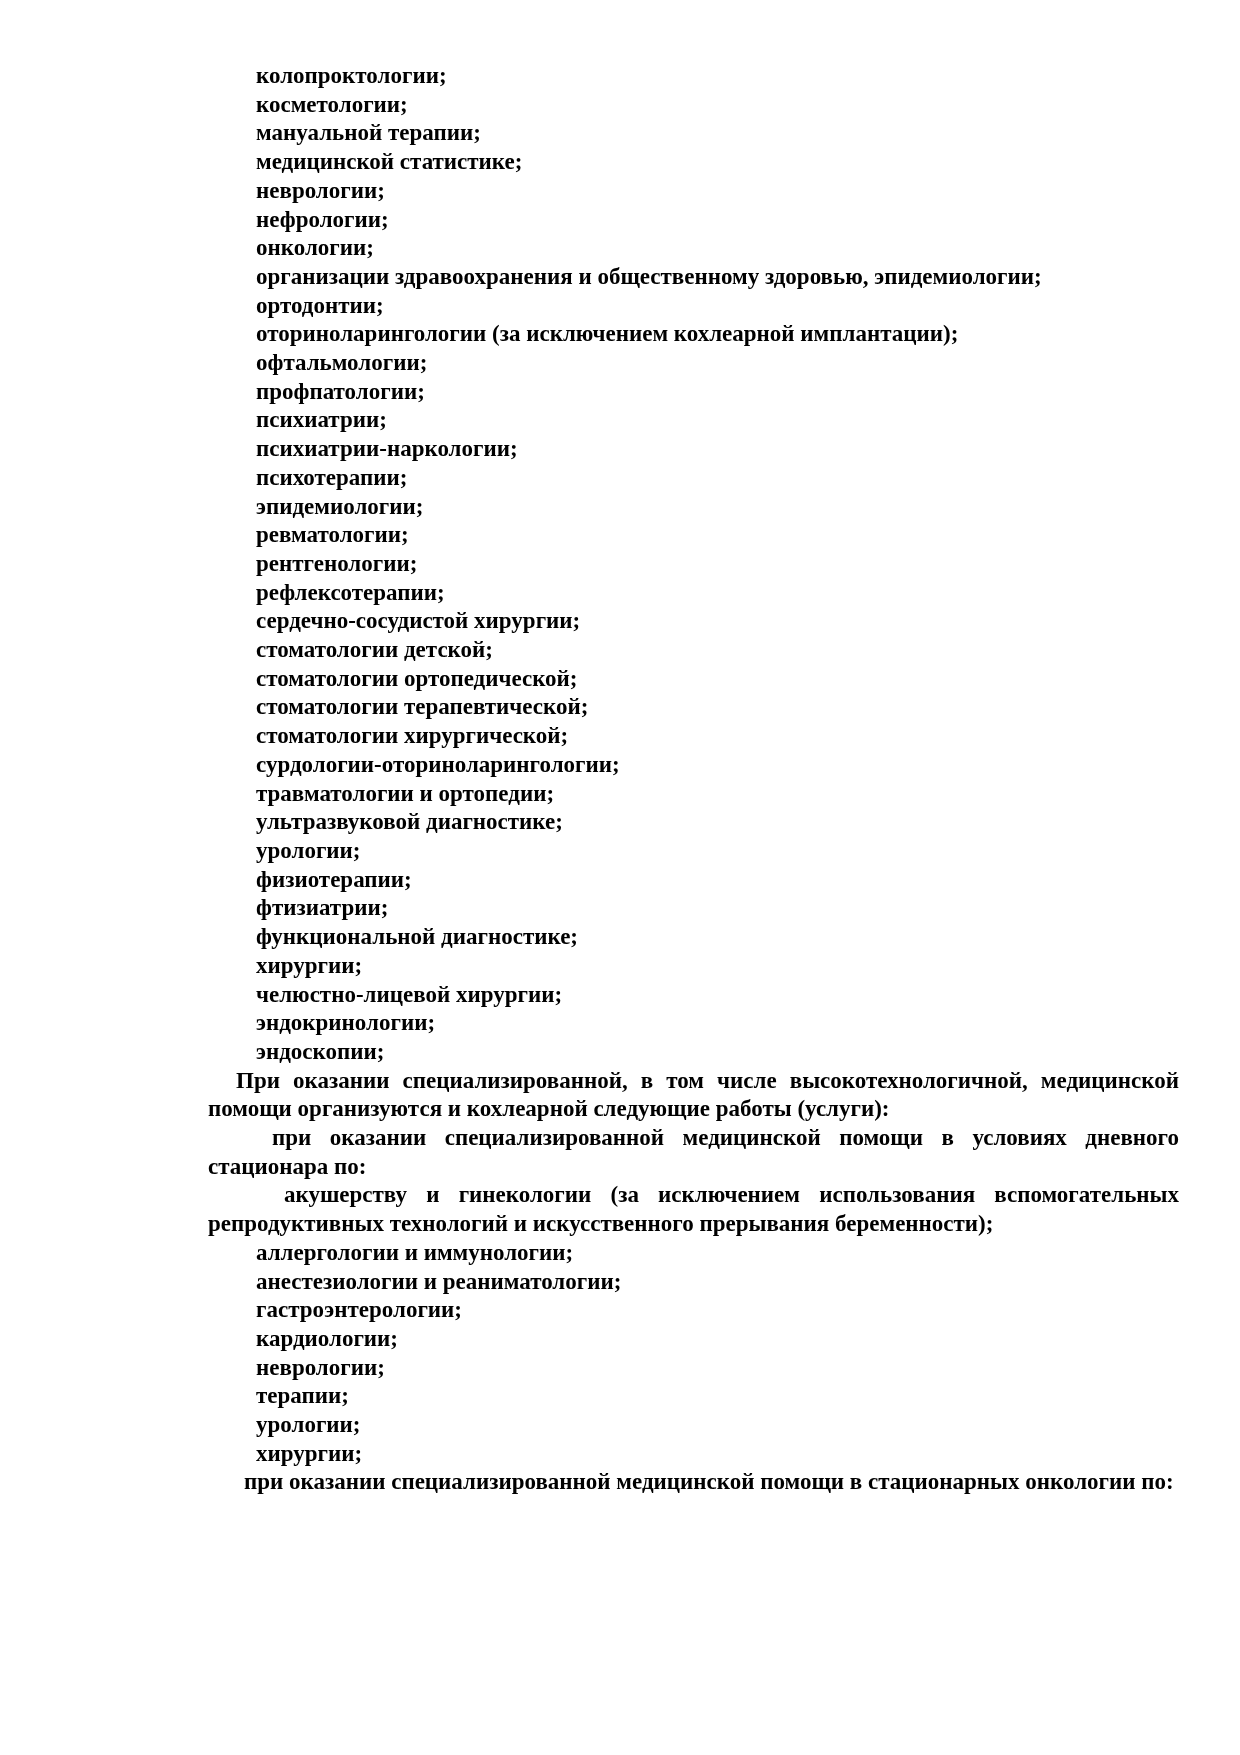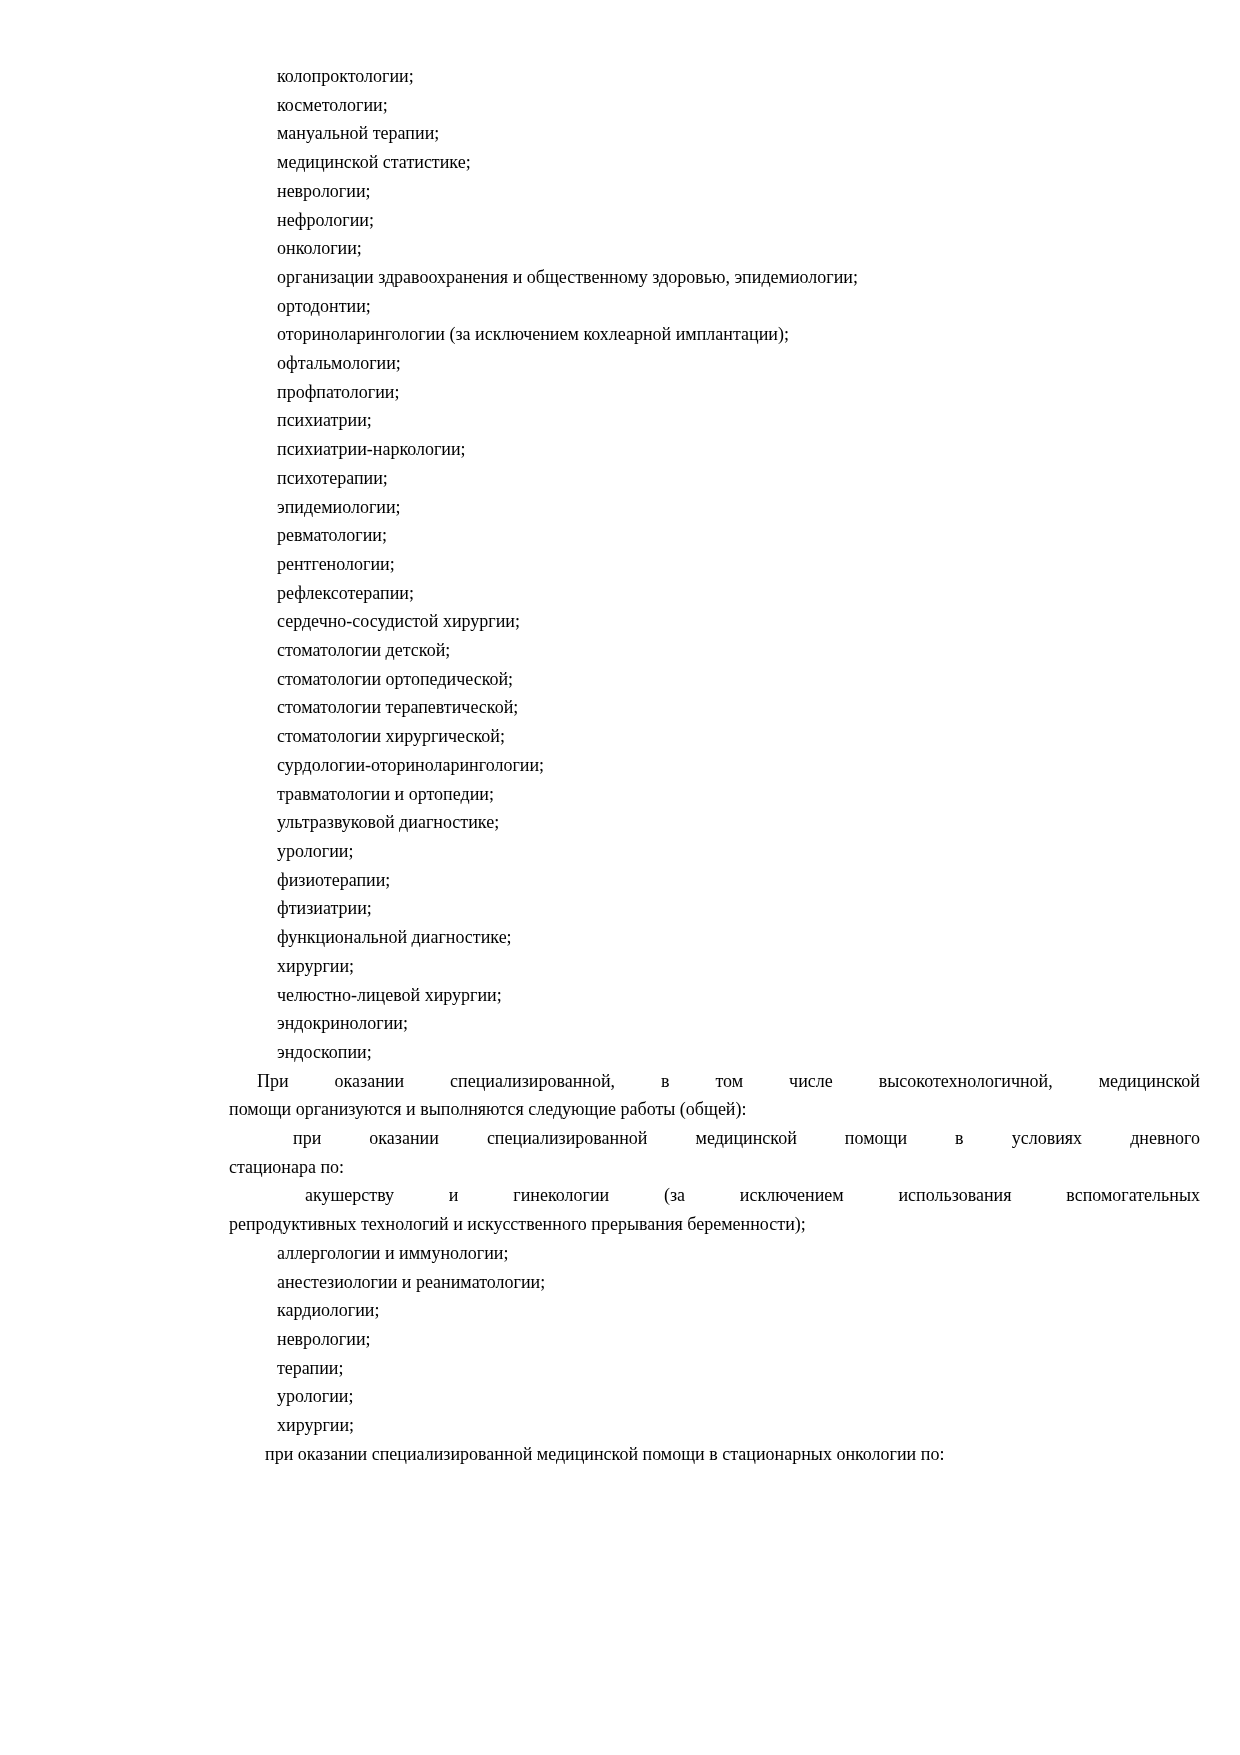--- a/index.html
+++ b/index.html
@@ -10,28 +10,28 @@
     position: relative;
     overflow: hidden;
   }
   .page {
     position: absolute;
     inset: 0;
     background: #ffffff;
   }
   .doc {
     position: absolute;
-    left: 229px;
+    left: 208px;
     top: 62px;
     width: 971px;
     color: #000000;
     font-family: "Liberation Serif", "DejaVu Serif", serif;
-    font-size: 18px;
+    font-size: 23px;
     line-height: 28.7px;
-    font-weight: 400;
+    font-weight: 700;
   }
   .line { min-height: 28.7px; white-space: normal; }
   .indent-none  { padding-left: 0; }
   .indent-small { padding-left: 36px; }
   .indent-item  { padding-left: 48px; }
   
   .just {
     text-align: justify;
     text-align-last: justify;
     margin-left: 28px;
@@ -71,27 +71,28 @@
       <div class="line indent-item">ультразвуковой диагностике;</div>
       <div class="line indent-item">урологии;</div>
       <div class="line indent-item">физиотерапии;</div>
       <div class="line indent-item">фтизиатрии;</div>
       <div class="line indent-item">функциональной диагностике;</div>
       <div class="line indent-item">хирургии;</div>
       <div class="line indent-item">челюстно-лицевой хирургии;</div>
       <div class="line indent-item">эндокринологии;</div>
       <div class="line indent-item">эндоскопии;</div>
       <div class="line indent-none just">При оказании специализированной, в том числе высокотехнологичной, медицинской</div>
-      <div class="line indent-none">помощи организуются и выполняются следующие работы (общей):</div>
+      <div class="line indent-none">помощи организуются и кохлеарной следующие работы (услуги):</div>
       <div class="line indent-small just">при оказании специализированной медицинской помощи в условиях дневного</div>
       <div class="line indent-none">стационара по:</div>
       <div class="line indent-item just">акушерству и гинекологии (за исключением использования вспомогательных</div>
       <div class="line indent-none">репродуктивных технологий и искусственного прерывания беременности);</div>
       <div class="line indent-item">аллергологии и иммунологии;</div>
       <div class="line indent-item">анестезиологии и реаниматологии;</div>
+      <div class="line indent-item">гастроэнтерологии;</div>
       <div class="line indent-item">кардиологии;</div>
       <div class="line indent-item">неврологии;</div>
       <div class="line indent-item">терапии;</div>
       <div class="line indent-item">урологии;</div>
       <div class="line indent-item">хирургии;</div>
       <div class="line indent-small">при оказании специализированной медицинской помощи в стационарных онкологии по:</div>
     </div>
 </div>
 
 </body></html>

